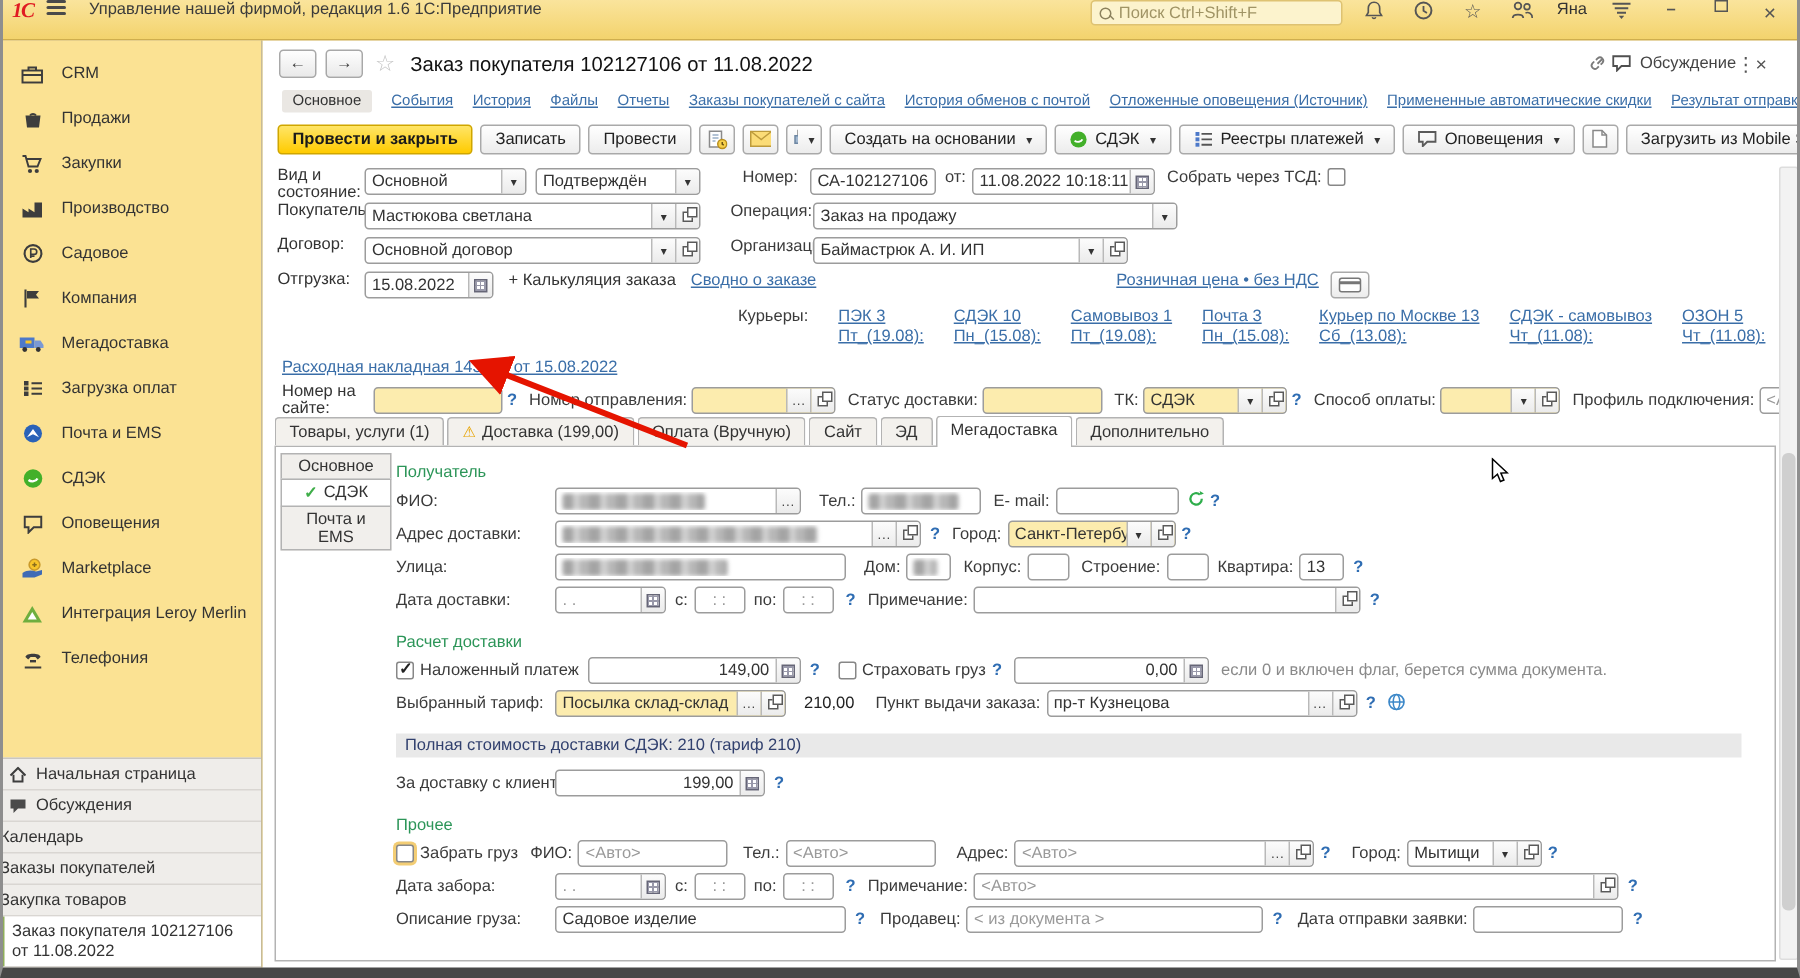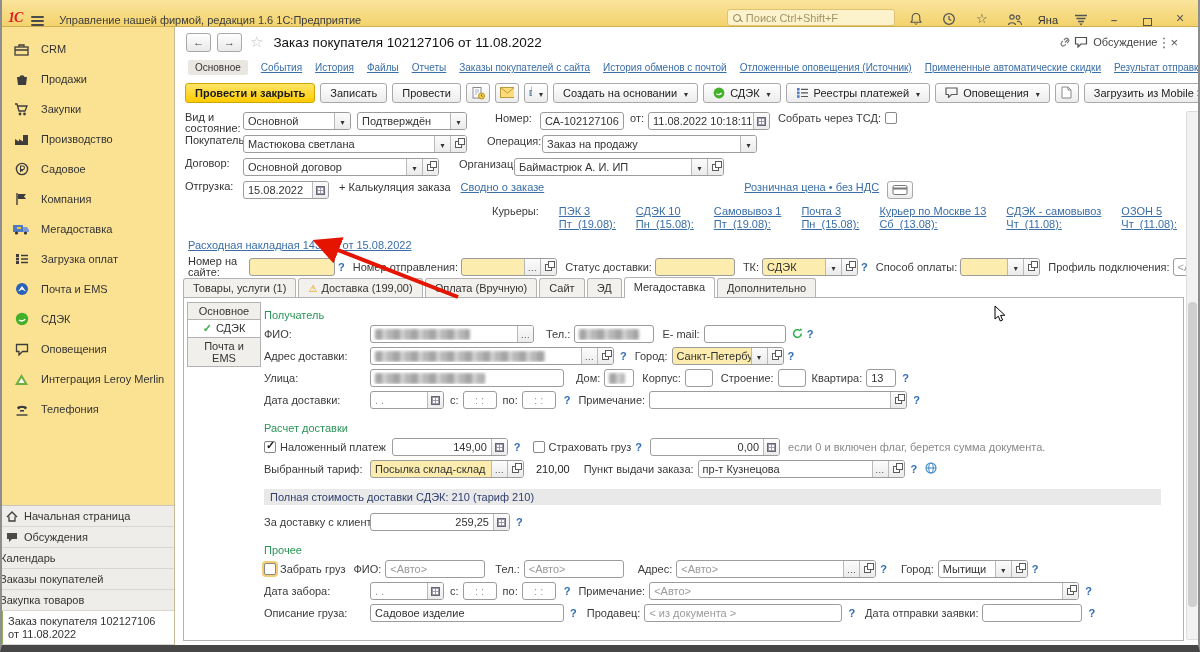--- a/index.html
+++ b/index.html
@@ -1,20 +1,20 @@
 <!DOCTYPE html>
 <html><head>
 <meta charset="utf-8">
 <style>
 *{box-sizing:border-box;margin:0;padding:0}
 html,body{width:1200px;height:652px}
 body{font-family:"Liberation Sans",sans-serif;font-size:11px;color:#333;background:#fff;position:relative;overflow:hidden}
 i,em{font-style:normal}
 
-.titlebar{position:absolute;left:0;top:0;right:0;height:27px;background:linear-gradient(#fae49c,#f3d36d);border-bottom:1px solid #cfae4e;display:flex;align-items:flex-end;padding:0 8px;gap:9px;z-index:4}
+.titlebar{position:absolute;left:0;top:0;right:0;height:27px;background:linear-gradient(#fae49c,#f3d36d);border-bottom:1px solid #cfae4e;display:flex;align-items:flex-start;padding:0 8px;gap:9px;z-index:4}
 .logo{font-family:"Liberation Serif",serif;font-style:italic;font-weight:bold;font-size:14px;color:#e01b22;letter-spacing:-1px}
 .burger{display:flex;flex-direction:column;gap:2px;width:13px;cursor:pointer}
 .burger i{height:2px;background:#4a4a4a;border-radius:1px}
 .tb-title{margin-left:6px;color:#3b3b3b}
 .tb-search{margin-left:auto;width:168px;height:17px;background:#fcf3cd;border:1px solid #dec272;border-radius:3px;color:#a09465;display:flex;align-items:center;gap:5px;padding:0 5px;cursor:text}
 .mag{width:8px;height:8px;border:1.4px solid #8b815d;border-radius:50%;position:relative;flex:none}
 .mag::after{content:"";position:absolute;width:4px;height:1.4px;background:#8b815d;transform:rotate(45deg);right:-3px;bottom:-1px}
 .tb-ic{width:24px;display:flex;justify-content:center;align-items:center;cursor:pointer;color:#555}
 .tb-star::after{content:"☆";font-size:13px}
 .tb-user{color:#333;cursor:pointer;padding:0 2px}
@@ -262,20 +262,30 @@
     <div class="s-item">
         <span class="s-ic">
           <svg width="14" height="13">
             <path d="M1.5 1.5h11v7h-5L4 12V8.5H1.5z" fill="none" stroke="#3d3d3d" stroke-width="1.3"></path>
           </svg>
         </span>
         <span>Оповещения</span>
       </div>
     <div class="s-item">
         <span class="s-ic">
+          <svg width="16" height="14">
+            <circle cx="9" cy="4.5" r="3.6" fill="#f7c52a" stroke="#c9992a"></circle>
+            <path d="M7.5 4.5h3M9 3v3" stroke="#8a6d1c"></path>
+            <path d="M1 10c3-2 6-2 9-1l4-1v3l-5 2H1z" fill="#3f6bb5"></path>
+          </svg>
+        </span>
+        <span>Marketplace</span>
+      </div>
+    <div class="s-item">
+        <span class="s-ic">
           <svg width="15" height="13">
             <path d="M7.5 1L14 12H1z" fill="#6fae3e"></path>
             <path d="M7.5 5l3 5h-6z" fill="#fff"></path>
           </svg>
         </span>
         <span>Интеграция Leroy Merlin</span>
       </div>
     <div class="s-item">
         <span class="s-ic">
           <svg width="14" height="13">
@@ -464,31 +474,31 @@
         <span class="sg">
           <i class="ddi"></i>
         </span>
         <span class="sg">
           <i class="op"></i>
         </span>
       </span>
     <span class="sp14"></span>
       <span class="sp6"></span>
     <span class="lbl" style="width:55px">Операция:</span>
-    <span class="f" style="width:215px">
+    <span class="f" style="width:243px">
         <span class="v">Заказ на продажу</span>
         <span class="sg">
           <i class="ddi"></i>
         </span>
       </span>
   </div>
 
   <div class="frow">
     <span class="lblA">Договор:</span>
-    <span class="f" style="width:196px">
+    <span class="f" style="width:224px">
         <span class="v">Основной договор</span>
         <span class="sg">
           <i class="ddi"></i>
         </span>
         <span class="sg">
           <i class="op"></i>
         </span>
       </span>
     <span class="sp14"></span>
       <span class="sp6"></span>
@@ -783,21 +793,21 @@
         <span class="q">?</span>
       </div>
 
       <div class="glabel sect gap">Расчет доставки</div>
 
       <div class="prow">
         <span class="cb on"></span>
         <span class="sp4"></span>
         <span class="lbl">Наложенный платеж</span>
         <span class="sp6"></span>
-        <span class="f" style="width:116px">
+        <span class="f" style="width:142px">
             <span class="v num">149,00</span>
             <span class="sg">
               <i class="cali"></i>
             </span>
           </span>
         <span class="sp6"></span>
         <span class="q">?</span>
         <span class="sp12"></span>
         <span class="cb"></span>
         <span class="sp4"></span>
@@ -848,21 +858,21 @@
               <ellipse cx="6" cy="6" rx="2.2" ry="5" fill="none" stroke="#3b87c8" stroke-width="1"></ellipse>
               <path d="M1 6h10" stroke="#3b87c8" stroke-width="1"></path>
             </svg></span>
       </div>
 
       <div class="graybar">Полная стоимость доставки СДЭК: 210 (тариф 210)</div>
 
       <div class="prow" style="margin-top:8px">
         <span class="rlbl">За доставку с клиента:</span>
         <span class="f" style="width:140px">
-            <span class="v num">259,25</span>
+            <span class="v num">199,00</span>
             <span class="sg">
               <i class="cali"></i>
             </span>
           </span>
         <span class="sp6"></span>
         <span class="q">?</span>
       </div>
 
       <div class="glabel sect gap">Прочее</div>
 

